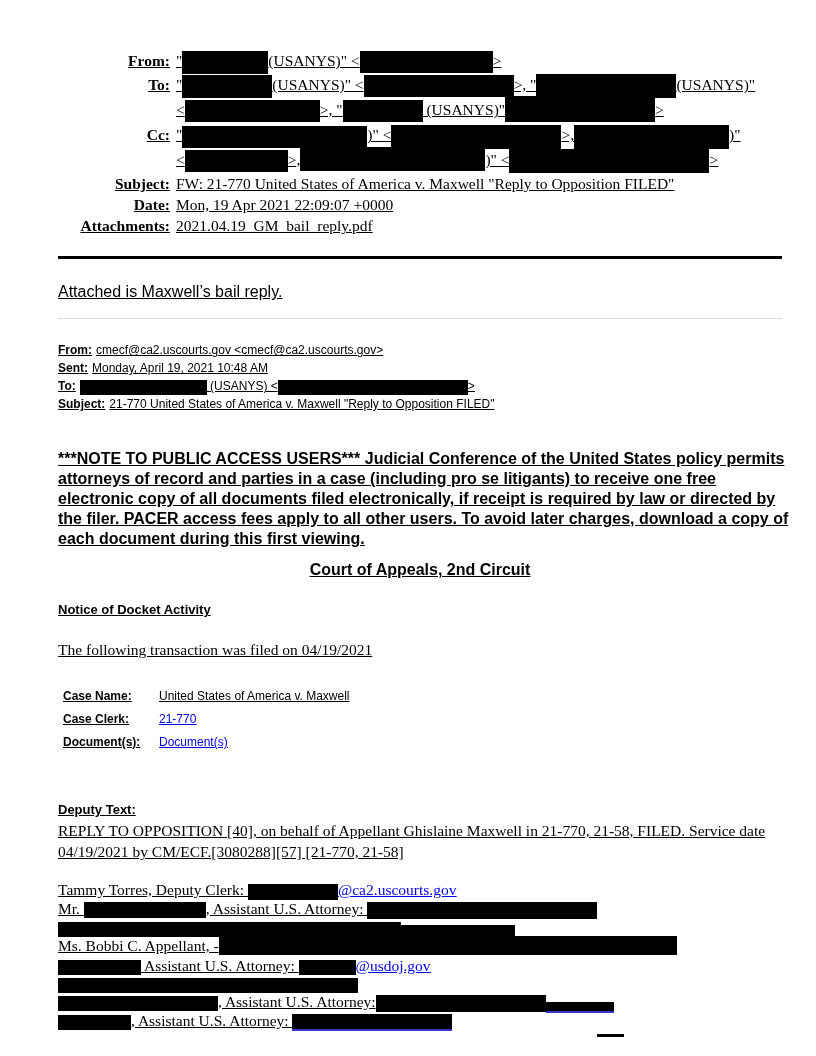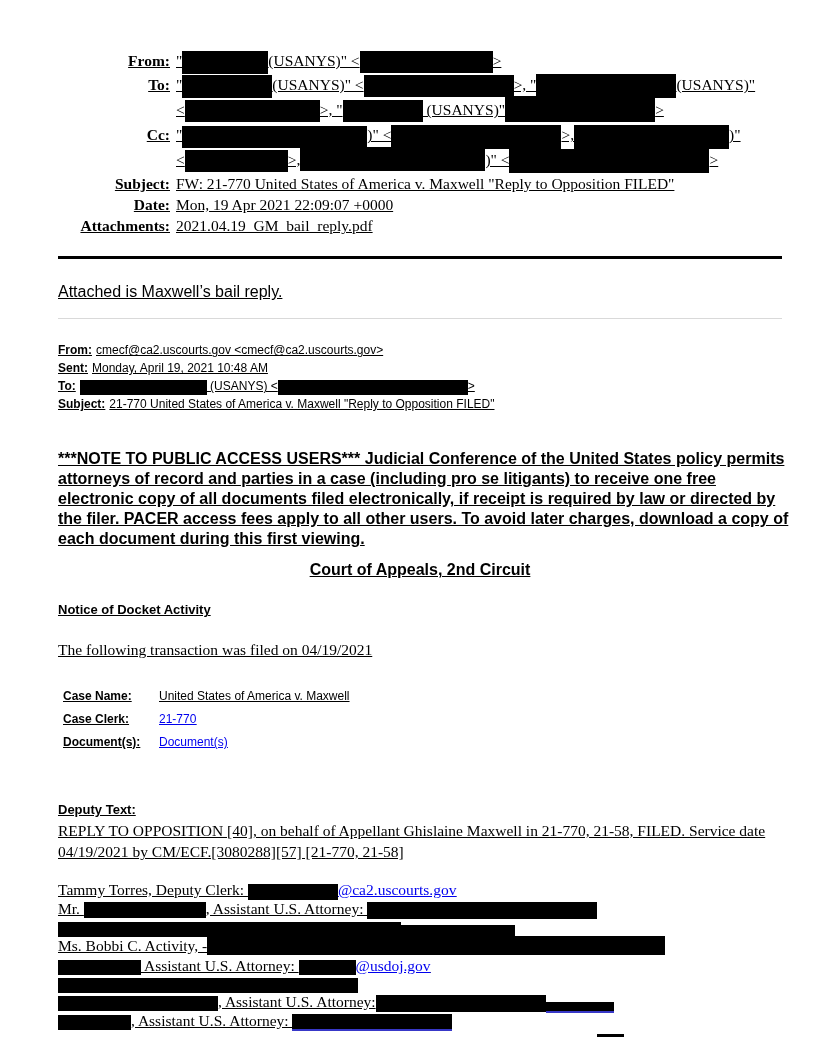--- a/index.html
+++ b/index.html
@@ -139,21 +139,21 @@
     </div>
 
     <div class="h-bold docket-heading">Deputy Text:</div>
     <div class="serif-line docket-body">REPLY TO OPPOSITION [40], on behalf of Appellant Ghislaine Maxwell in 21-770, 21-58, FILED. Service date 04/19/2021 by CM/ECF.[3080288][57] [21-770, 21-58]</div>
 
 
     <div class="mail-list">
       <div class="mail-line"><span>Tammy Torres, Deputy Clerk: </span><span class="bar" style="width: 90px; height: 16px;"></span><span class="seg-link">@ca2.uscourts.gov</span></div>
       <div class="mail-line"><span>Mr. </span><span class="bar" style="width: 122px; height: 16px;"></span><span>, Assistant U.S. Attorney: </span><span class="bar" style="width: 230px; height: 17px;"></span></div>
       <div class="mail-line"><span class="bar" style="width: 343px; height: 15px;"></span><span class="bar" style="width: 114px; height: 16px; top: 4px;"></span></div>
-      <div class="mail-line"><span>Ms. Bobbi C. Activity, -</span><span class="bar" style="width: 458px; height: 19px; top: -2px;"></span></div>
+      <div class="mail-line"><span>Ms. Bobbi C. Appellant, -</span><span class="bar" style="width: 458px; height: 19px; top: -2px;"></span></div>
       <div class="mail-line"><span class="bar" style="width: 83px; height: 15px;"></span><span> Assistant U.S. Attorney: </span><span class="bar" style="width: 57px; height: 15px;"></span><span class="seg-link">@usdoj.gov</span></div>
       <div class="mail-line"><span class="bar" style="width: 300px; height: 15px;"></span></div>
       <div class="mail-line"><span class="bar" style="width: 160px; height: 15px;"></span><span>, Assistant U.S. Attorney:</span><span class="bar" style="width: 170px; height: 17px;"></span><span class="bar link-under" style="width: 68px; height: 11px; top: 4px;"></span></div>
       <div class="mail-line"><span class="bar" style="width: 73px; height: 15px;"></span><span>, Assistant U.S. Attorney: </span><span class="bar link-under" style="width: 160px; height: 17px;"></span></div>
     </div>
 
   </div>
 
   <div class="bottom-dash"></div>
 </div>

